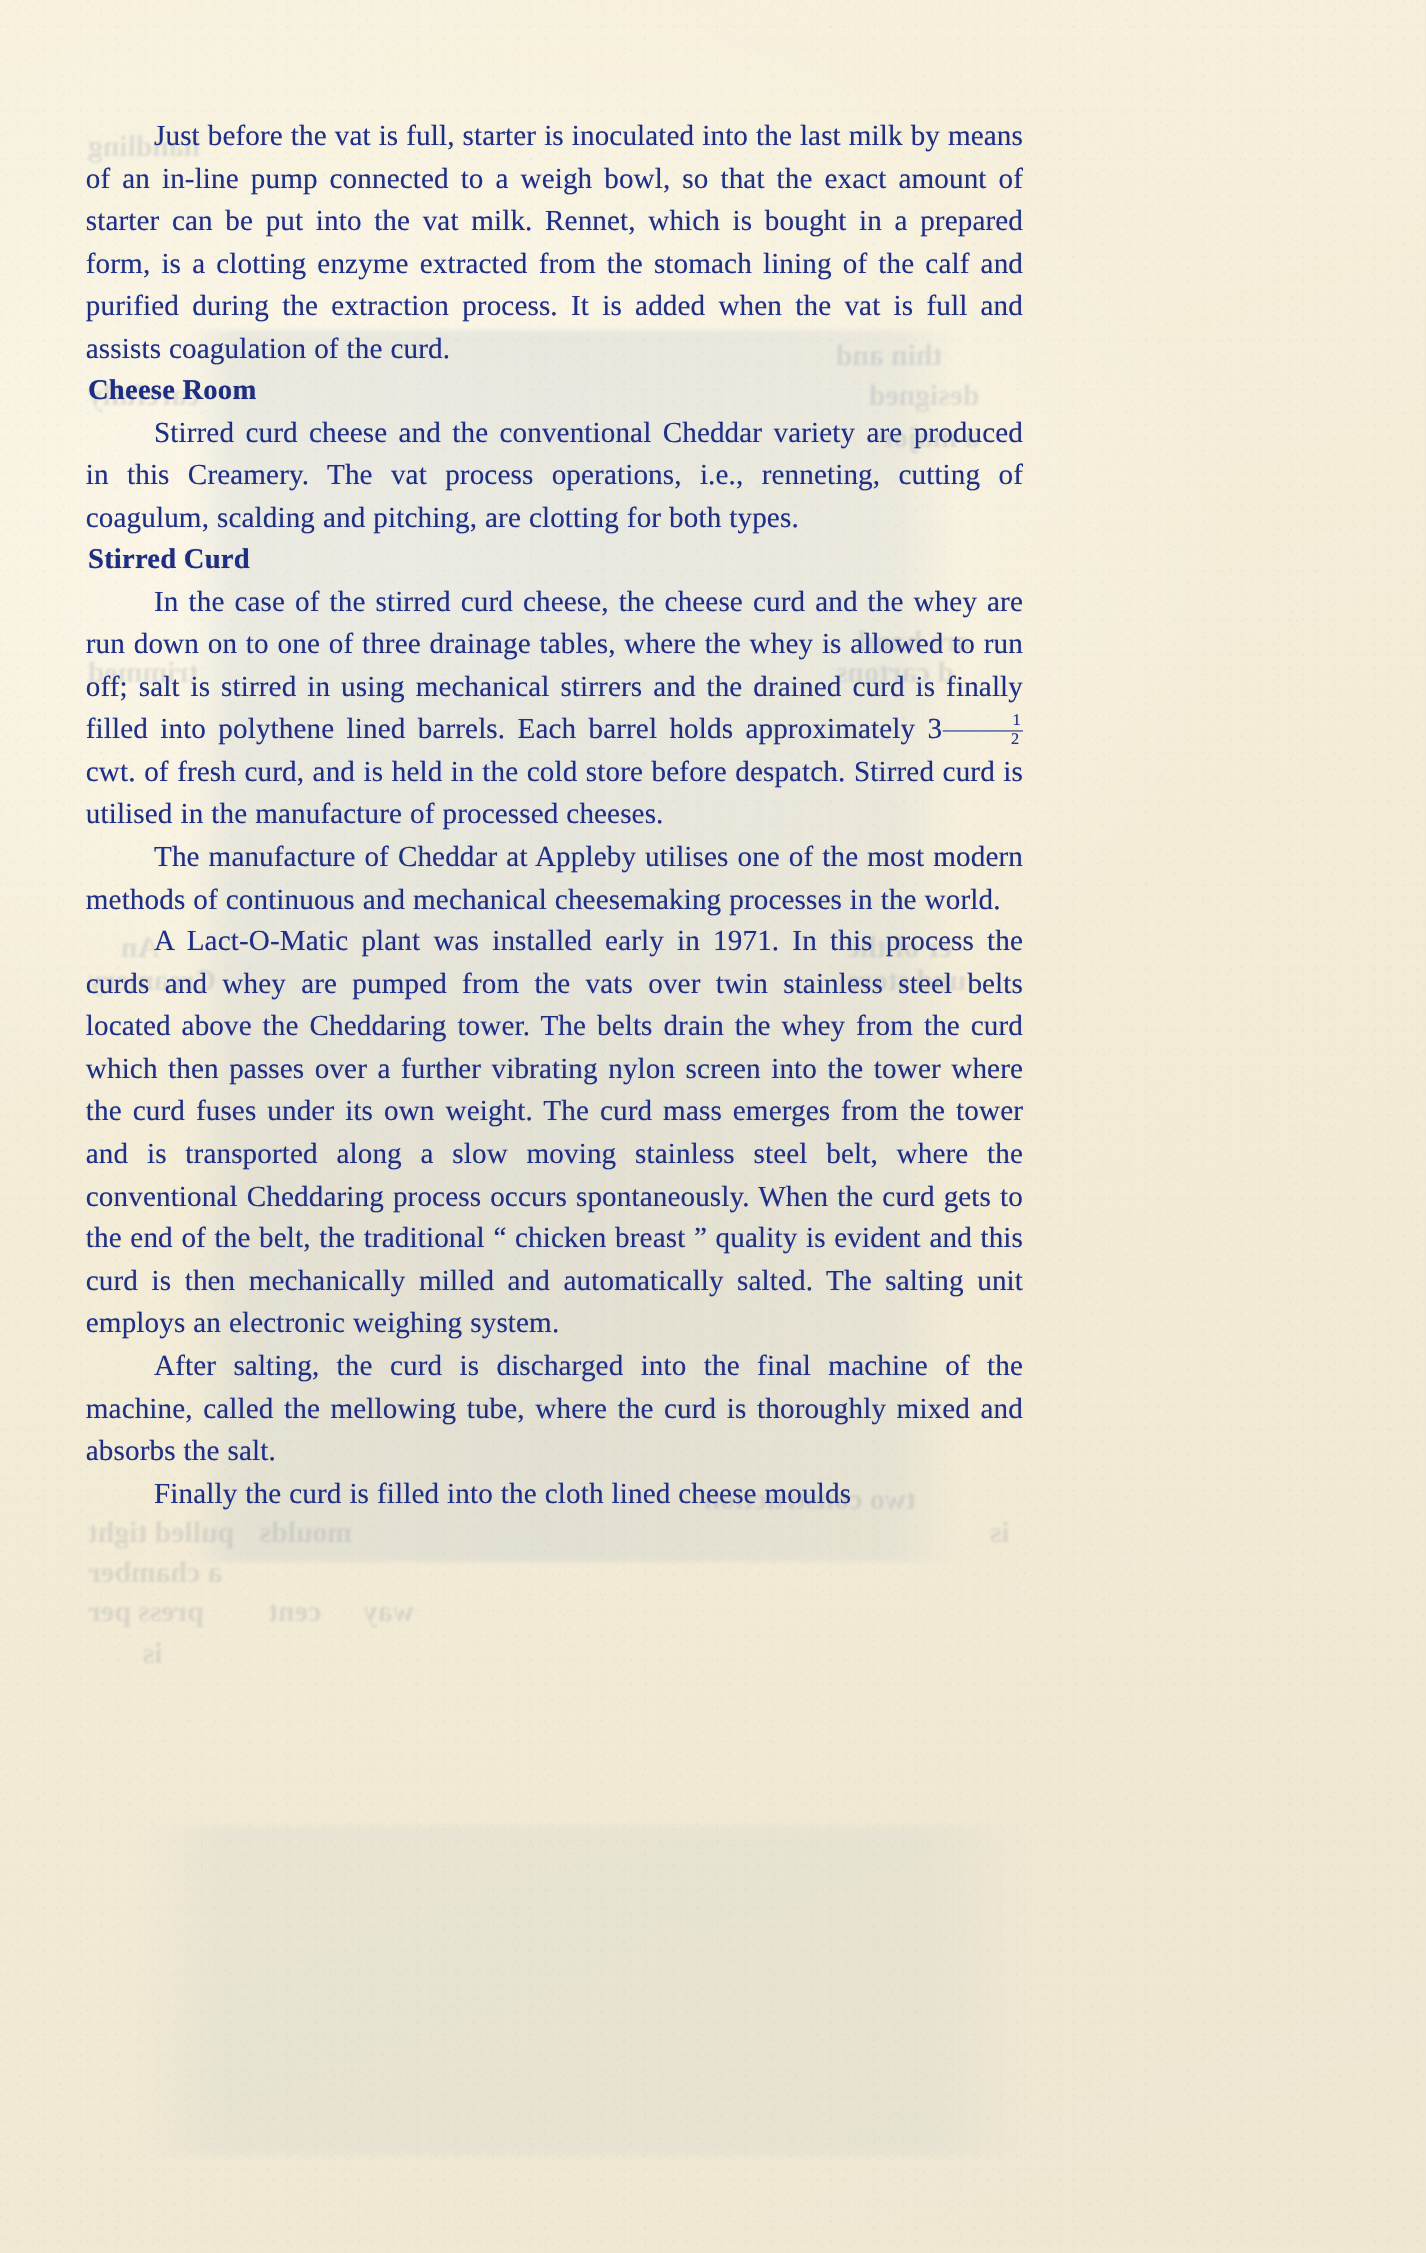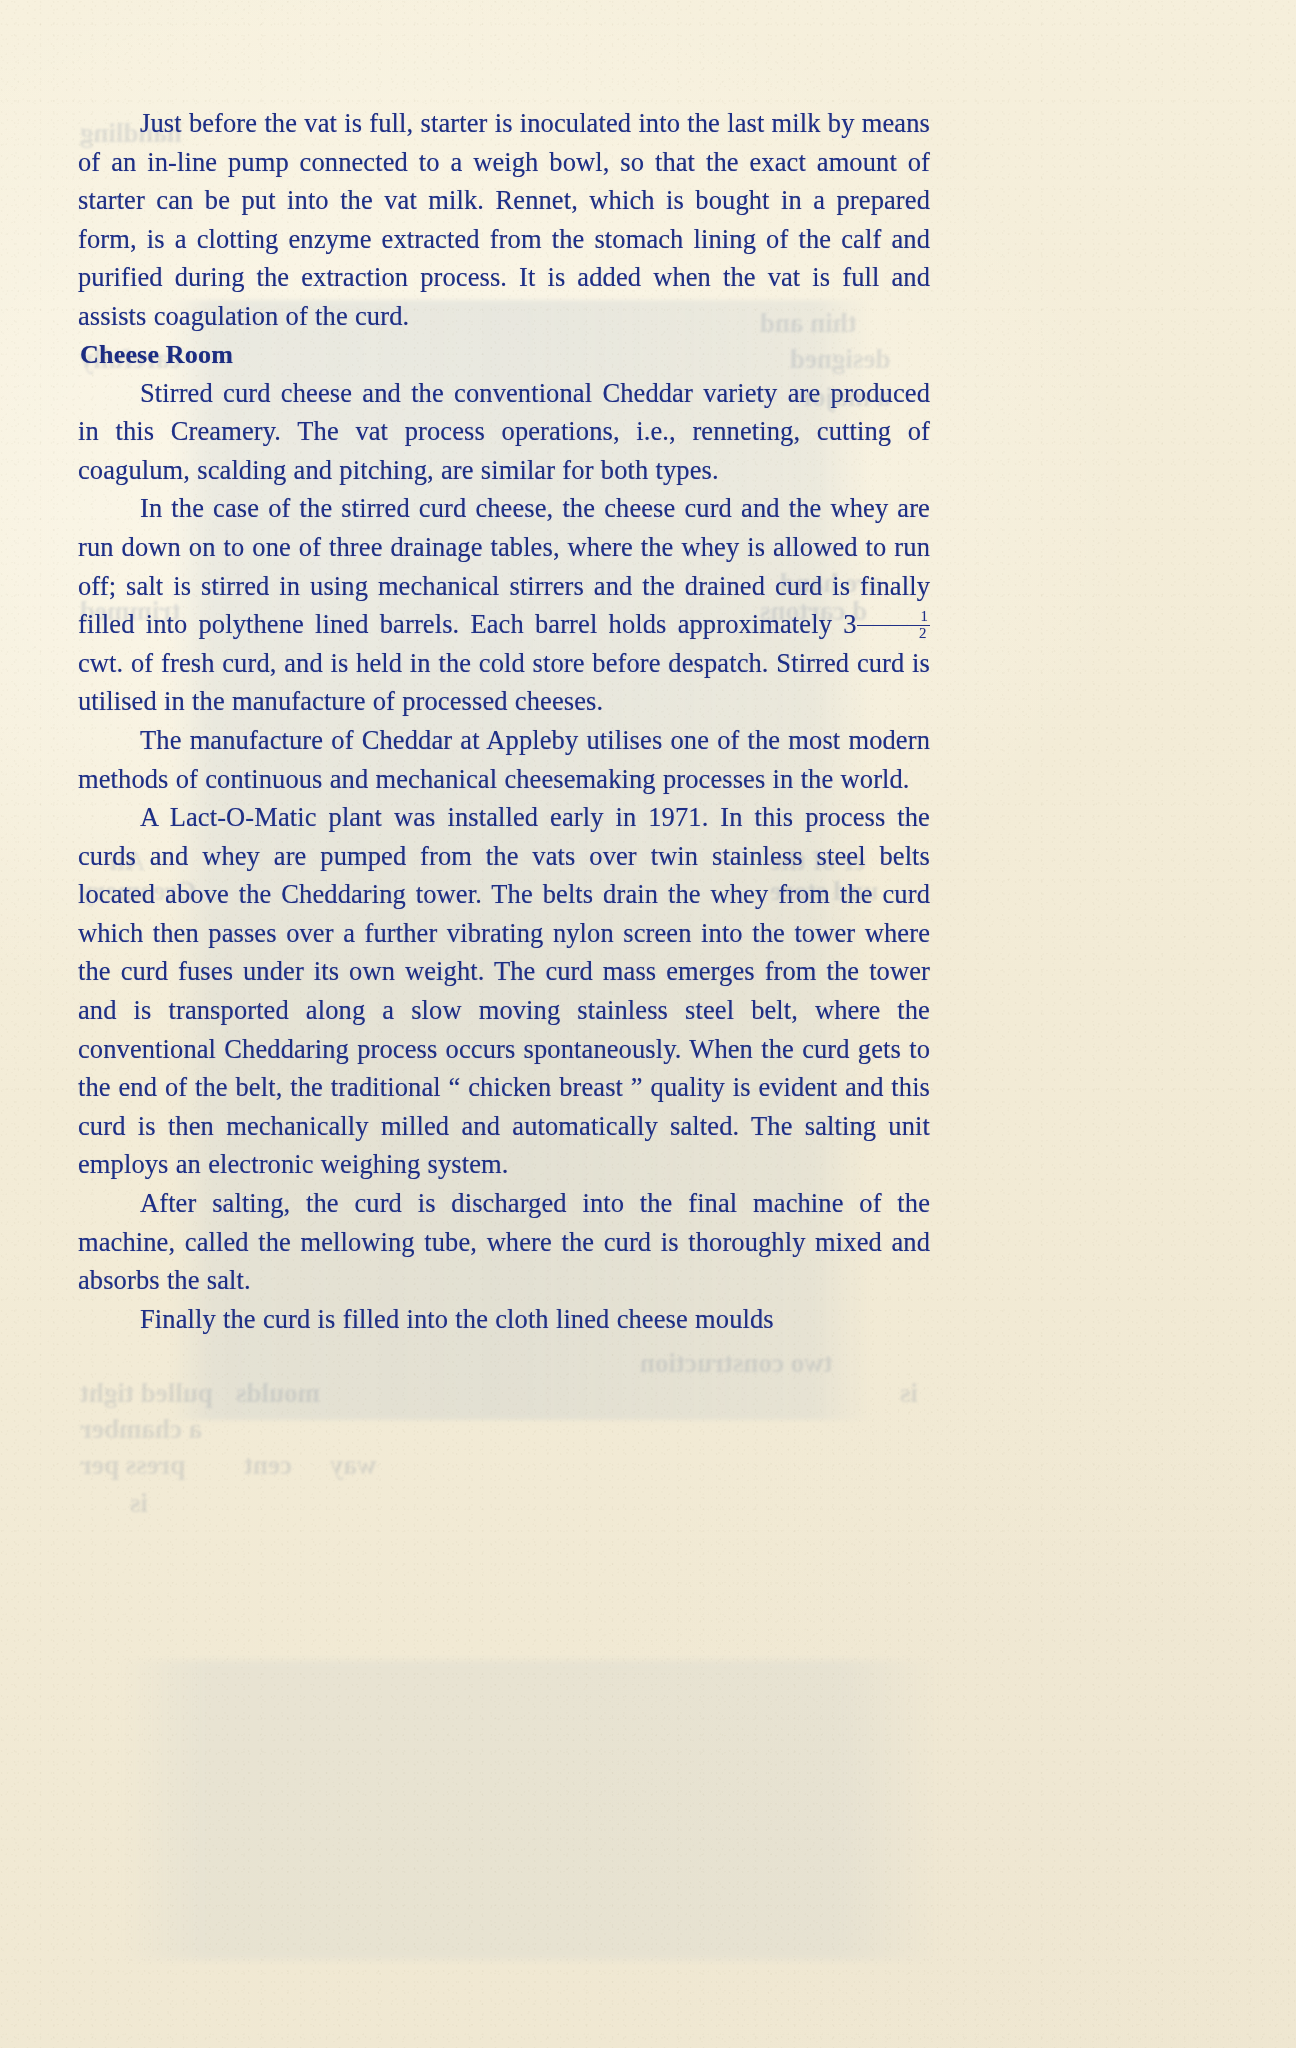--- a/index.html
+++ b/index.html
@@ -174,22 +174,23 @@
       <span class="ghost" style="left: 330px; top: 1450px; font-size: 27px;">way</span>
       <span class="ghost" style="left: 130px; top: 1488px; font-size: 27px;">is</span>
     </div>
 
   <div id="text-column">
 
     <p class="body-para">Just before the vat is full, starter is inoculated into the last milk by means of an in-line pump connected to a weigh bowl, so that the exact amount of starter can be put into the vat milk. Rennet, which is bought in a prepared form, is a clotting enzyme extracted from the stomach lining of the calf and purified during the extraction process. It is added when the vat is full and assists coagulation of the curd.</p>
 
     <h2 class="section-heading gap-before-heading">Cheese Room</h2>
 
-    <p class="body-para gap-after-heading">Stirred curd cheese and the conventional Cheddar variety are produced in this Creamery. The vat process operations, i.e., renneting, cutting of coagulum, scalding and pitching, are similar for both types.</p>
-
+    <p class="body-para gap-after-heading">Stirred curd cheese and the conventional Cheddar variety are produced in this Creamery. The vat process operations, i.e., renneting, cutting of coagulum, scalding and pitching, are clotting for both types.</p>
+
+    <h2 class="section-heading gap-before-heading">Stirred Curd</h2>
 
     <p class="body-para gap-after-heading"><span>In the case of the stirred curd cheese, the cheese curd and the whey are run down on to one of three drainage tables, where the whey is allowed to run off; salt is stirred in using mechanical stirrers and the drained curd is finally filled into polythene lined barrels. Each barrel holds approximately </span><span>3</span><span class="frac"><span class="num">1</span><span class="den">2</span></span><span> cwt. of fresh curd, and is held in the cold store before despatch. Stirred curd is utilised in the manufacture of processed cheeses.</span></p>
 
 
     <p class="body-para gap-after-heading">The manufacture of Cheddar at Appleby utilises one of the most modern methods of continuous and mechanical cheesemaking processes in the world.</p>
 
     <p class="body-para gap-para"><span>A Lact-O-Matic plant was installed early in 1971. In this process the curds and whey are pumped from the vats over twin stainless steel belts located above the Cheddaring tower. The belts drain the whey from the curd which then passes over a further vibrating nylon screen into the tower where the curd fuses under its own weight. The curd mass emerges from the tower and is transported along a slow moving stainless steel belt, where the conventional Cheddaring process occurs spontaneously. When the curd gets to the end of the belt, the traditional </span><span>“ chicken breast ”</span><span> quality is evident and this curd is then mechanically milled and automatically salted. The salting unit employs an electronic weighing system.</span></p>
 
     <p class="body-para gap-para">After salting, the curd is discharged into the final machine of the machine, called the mellowing tube, where the curd is thoroughly mixed and absorbs the salt.</p>
 

